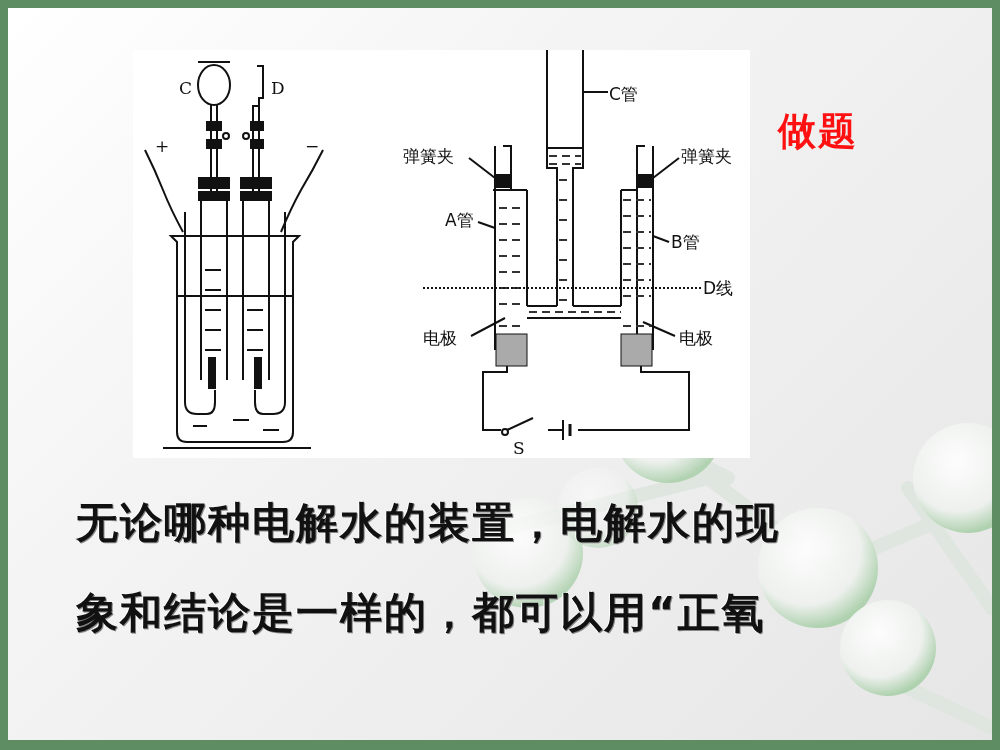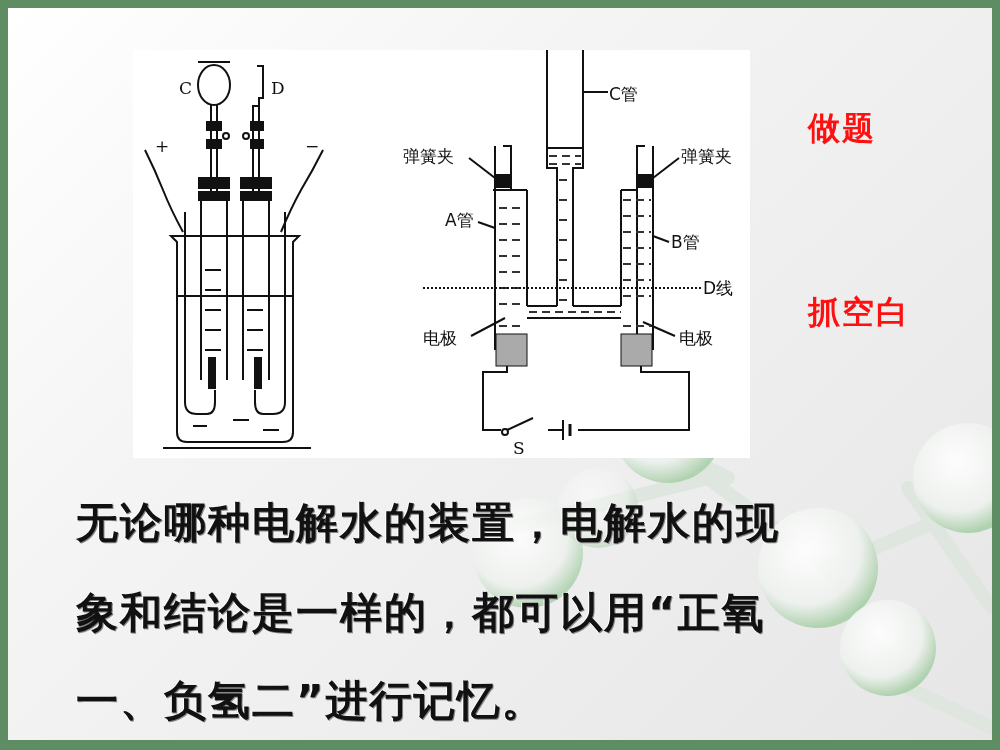--- a/index.html
+++ b/index.html
@@ -13,22 +13,22 @@
       background: linear-gradient(135deg, #ffffff 0%, #f4f4f4 35%, #e6e6e6 100%);
       overflow: hidden;
     }
     .molecule { position: absolute; left: 0; top: 0; width: 984px; height: 732px; }
     .figure-box {
       position: absolute; left: 125px; top: 42px; width: 617px; height: 408px;
       background: #ffffff;
     }
     .figure-box svg { position: absolute; left: 0; top: 0; }
     .tip {
-      position: absolute; color: #ff1010; font-size: 32px; line-height: 1;
-      font-family: "DejaVu Sans", sans-serif; font-weight: bold; letter-spacing: 2px; margin-left: 30px;
+      position: absolute; color: #ff1010; font-size: 38px; line-height: 1;
+      font-family: "DejaVu Sans", sans-serif; font-weight: bold; letter-spacing: 2px;
     }
     .body-text {
       position: absolute; left: 68px; width: 830px;
       font-size: 42px; line-height: 1; color: #111;
       font-family: "DejaVu Sans", sans-serif; font-weight: bold;
       text-shadow: 1px 1px 0 #888, -1px 0 0 #fff;
       letter-spacing: 2px; white-space: nowrap;
     }
     .diag-label { font-family: "DejaVu Serif", serif; font-size: 17px; fill: #111; }
     .diag-label-cn { font-family: "DejaVu Sans", sans-serif; font-size: 17px; fill: #111; }
@@ -202,18 +202,16 @@
       <text class="diag-label-cn" x="312" y="176">A管</text>
       <text class="diag-label-cn" x="538" y="198">B管</text>
       <text class="diag-label-cn" x="570" y="244">D线</text>
       <text class="diag-label-cn" x="290" y="294">电极</text>
       <text class="diag-label-cn" x="546" y="294">电极</text>
       <text class="diag-label" x="380" y="404">S</text>
     </svg>
   </div>
 
   <div class="tip" style="left:770px; top:104px;">做题</div>
-  <div class="tip" style="left:770px; top:288px;">抓空白</div>
 
   <div class="body-text" style="top:584px;">象和结论是一样的，都可以用“正氧</div>
   <div class="body-text" style="top:494px;">无论哪种电解水的装置，电解水的现</div>
-  <div class="body-text" style="top:672px;">一、负氢二”进行记忆。</div>
 </div>
 
 </body></html>

